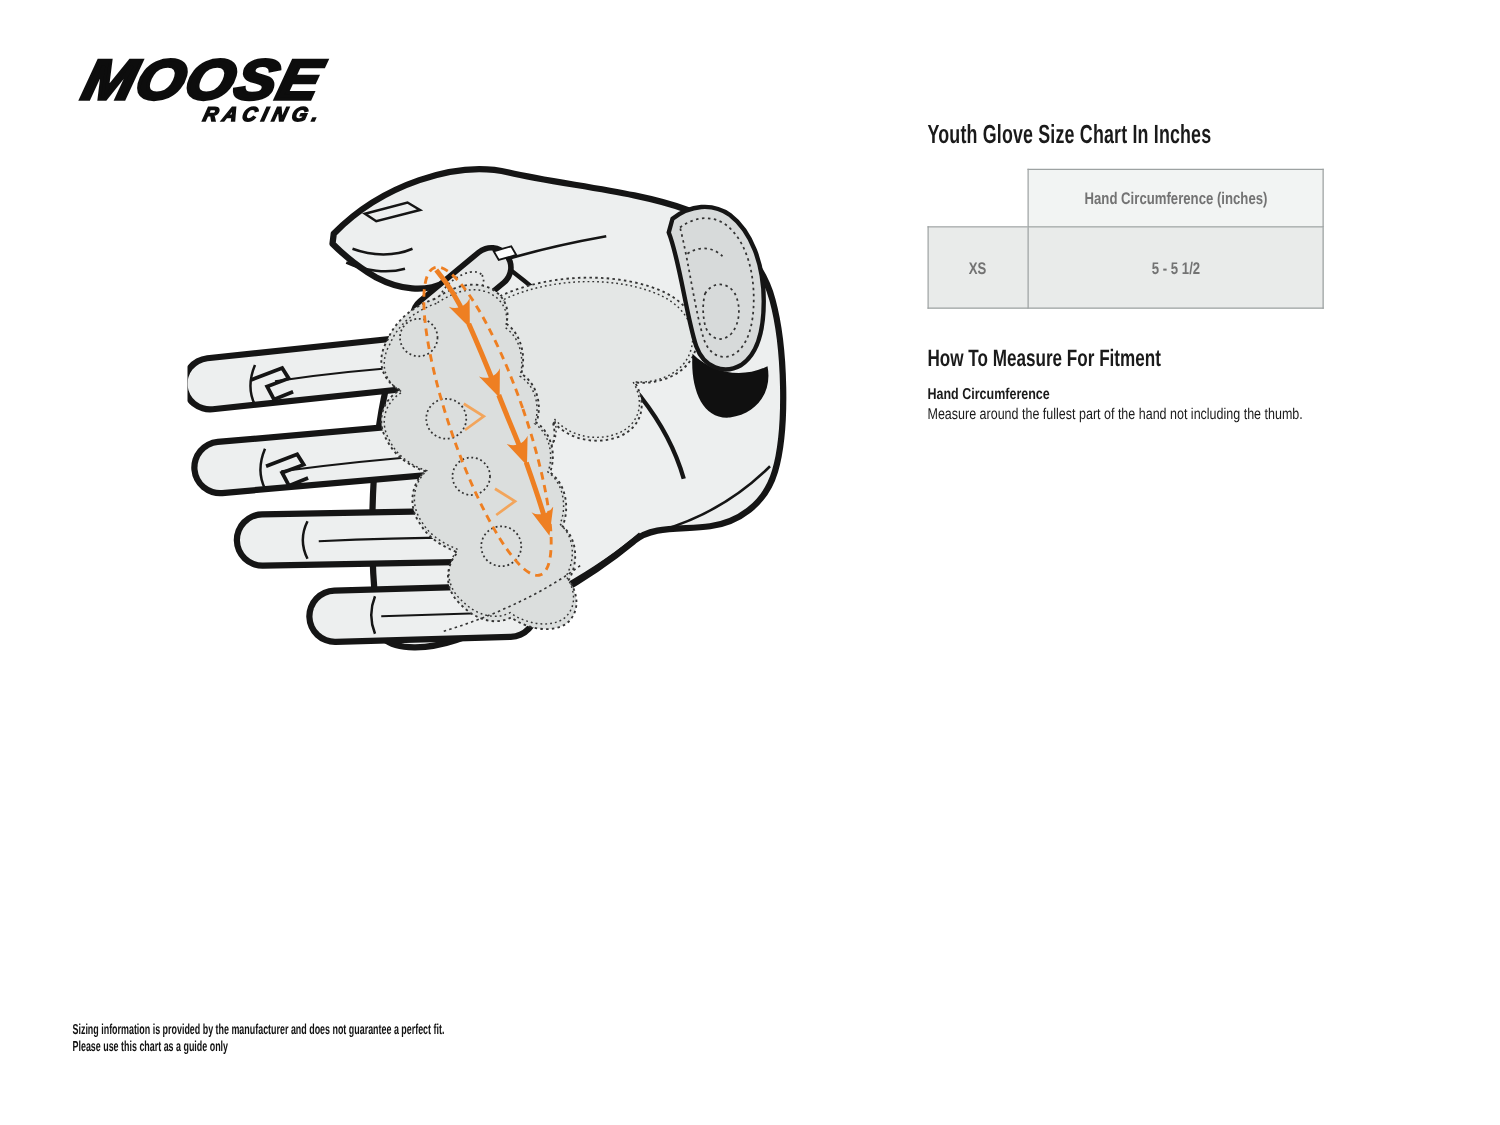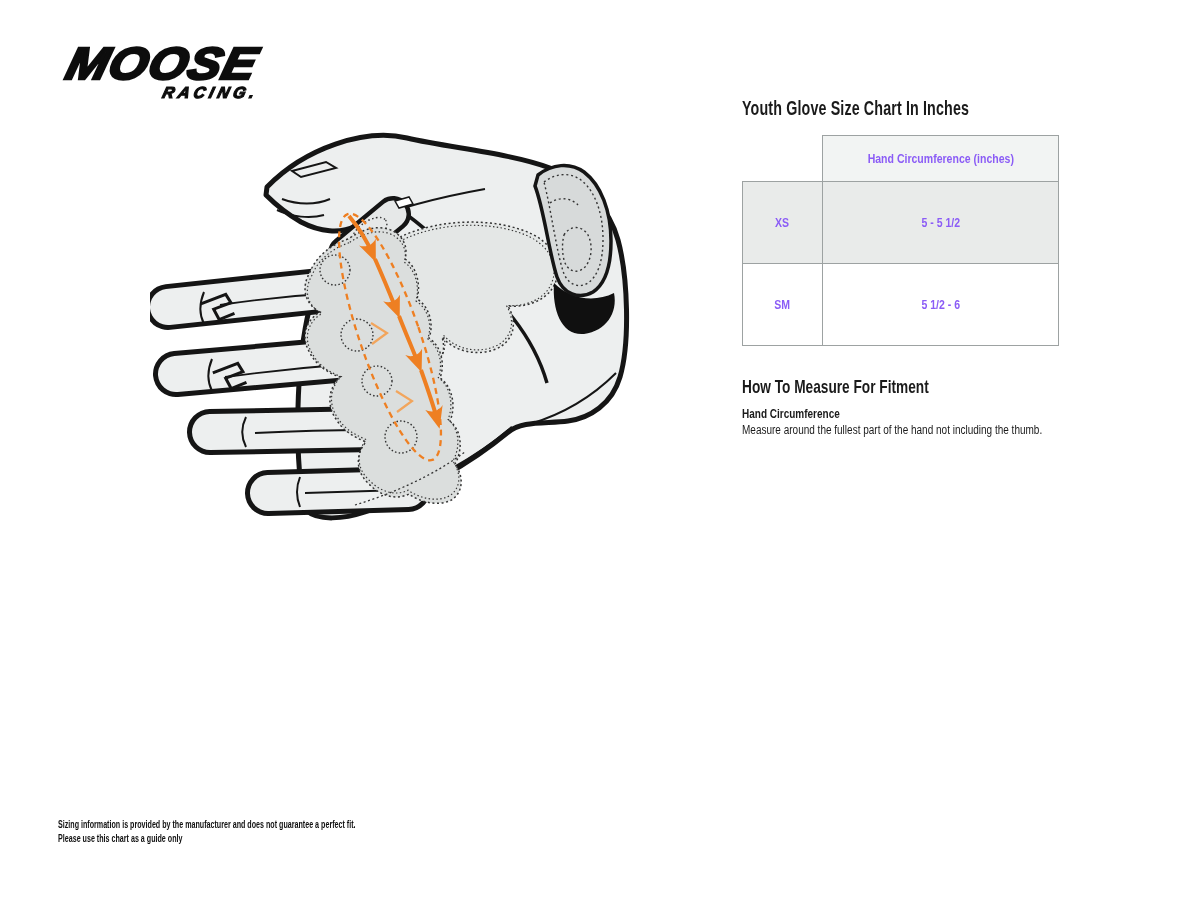--- a/index.html
+++ b/index.html
@@ -31,25 +31,25 @@
   .right-panel { position:absolute; left:710px; top:96px; width:320px;margin-left:32px; }
   .chart-title {
     margin:0 0 15px 0; font-size:21px; font-weight:700; white-space:nowrap;
     transform:scaleX(0.68); transform-origin:left; letter-spacing:0.2px;
   }
   table.size-table { border-collapse:collapse; table-layout:fixed; }
   .size-table col.c1 { width:80px; }
   .size-table col.c2 { width:236px; }
   .size-table th, .size-table td {
     border:1px solid #9da2a2; text-align:center; vertical-align:middle;
-    padding:0; font-size:13.5px; font-weight:700; color:#8b5cf6;
+    padding:0; font-size:13.5px; font-weight:700; color:#737373;
   }
   .size-table th.corner { border:none; background:transparent; }
   .size-table th.val-head { height:46px; background:#f2f4f3; }
-  .size-table td { height:82px; background:#ffffff; }
+  .size-table td { height:65px; background:#ffffff; }
   .size-table tr.stripe td { background:#e9ebea; }
   .cell-txt { display:inline-block; transform:scaleX(0.78); white-space:nowrap; }
 
   .measure-title {
     margin:30px 0 9px 0; font-size:19px; font-weight:700; white-space:nowrap;
     transform:scaleX(0.72); transform-origin:left;
   }
   .measure-sub {
     margin:0 0 2px 0; font-size:12.5px; font-weight:700; white-space:nowrap;
     transform:scaleX(0.8); transform-origin:left;
@@ -200,24 +200,20 @@
         <th class="val-head">
           <span class="cell-txt">Hand Circumference (inches)</span>
         </th>
       </tr>
     </thead>
     <tbody>
       <tr class="stripe">
         <td><span class="cell-txt">XS</span></td>
         <td><span class="cell-txt">5 - 5 1/2</span></td>
       </tr>
-      <tr>
-        <td><span class="cell-txt">SM</span></td>
-        <td><span class="cell-txt">5 1/2 - 6</span></td>
-      </tr>
     </tbody>
   </table>
 
   <h2 class="measure-title">How To Measure For Fitment</h2>
   <div class="measure-sub">Hand Circumference</div>
   <p class="measure-text">Measure around the fullest part of the hand not including the thumb.</p>
 </div>
 
 <div class="disclaimer">
   <div>Sizing information is provided by the manufacturer and does not guarantee a perfect fit.</div>

